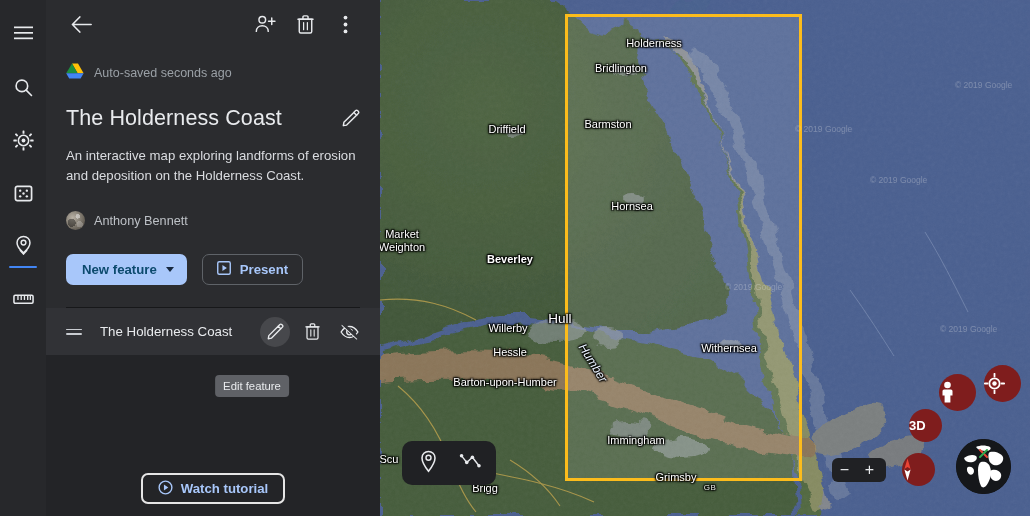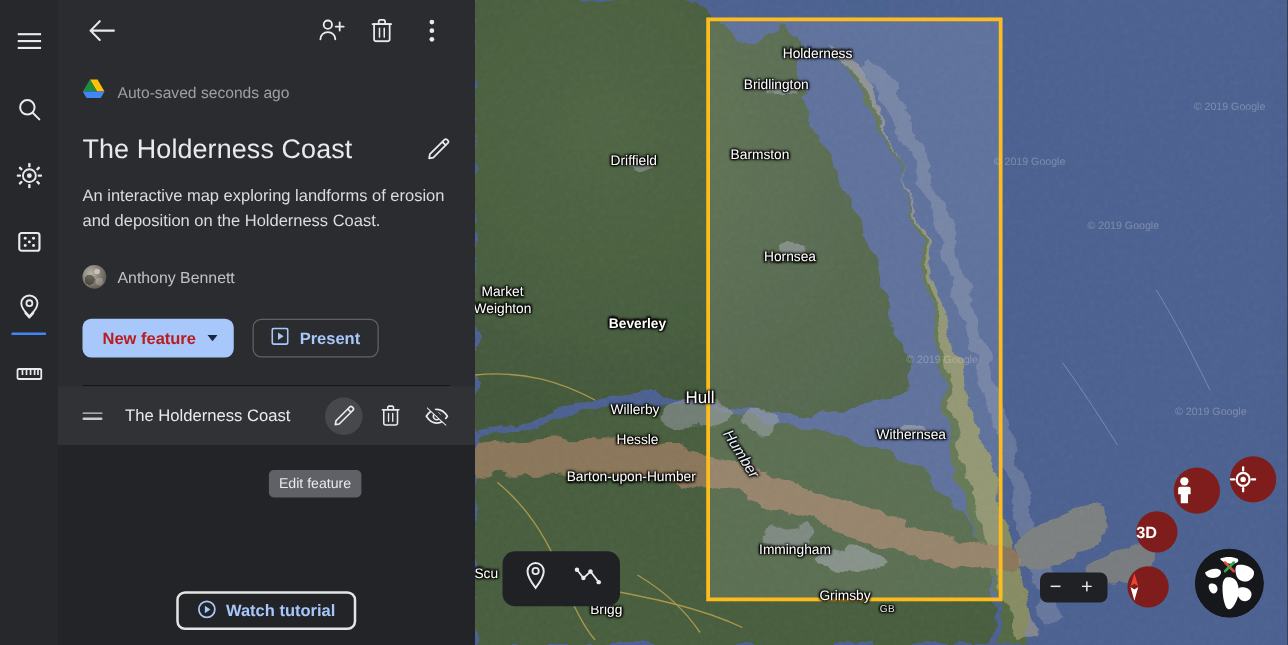--- a/index.html
+++ b/index.html
@@ -105,21 +105,21 @@
     background:
       radial-gradient(circle at 62% 28%, rgba(255,255,255,.45) 0 12%, transparent 13%),
       radial-gradient(circle at 30% 62%, rgba(0,0,0,.38) 0 22%, transparent 23%),
       radial-gradient(circle at 72% 70%, rgba(255,255,255,.22) 0 16%, transparent 17%);
   }
   .author-name { color: #bdc1c6; font-size: 12.7px; }
 
   .btn-row { display: flex; align-items: center; gap: 15px; margin-top: 24px; }
   .btn-new {
     background: #a8c7fa;
-    color: #b91c1c;
+    color: #0c4a6e;
     border: none;
     height: 31px;
     padding: 0 13px 0 16px;
     border-radius: 7px;
     font-size: 13.2px;
     font-weight: bold;
     font-family: "Liberation Sans", sans-serif;
     display: flex; align-items: center; gap: 9px;
     cursor: pointer;
   }

